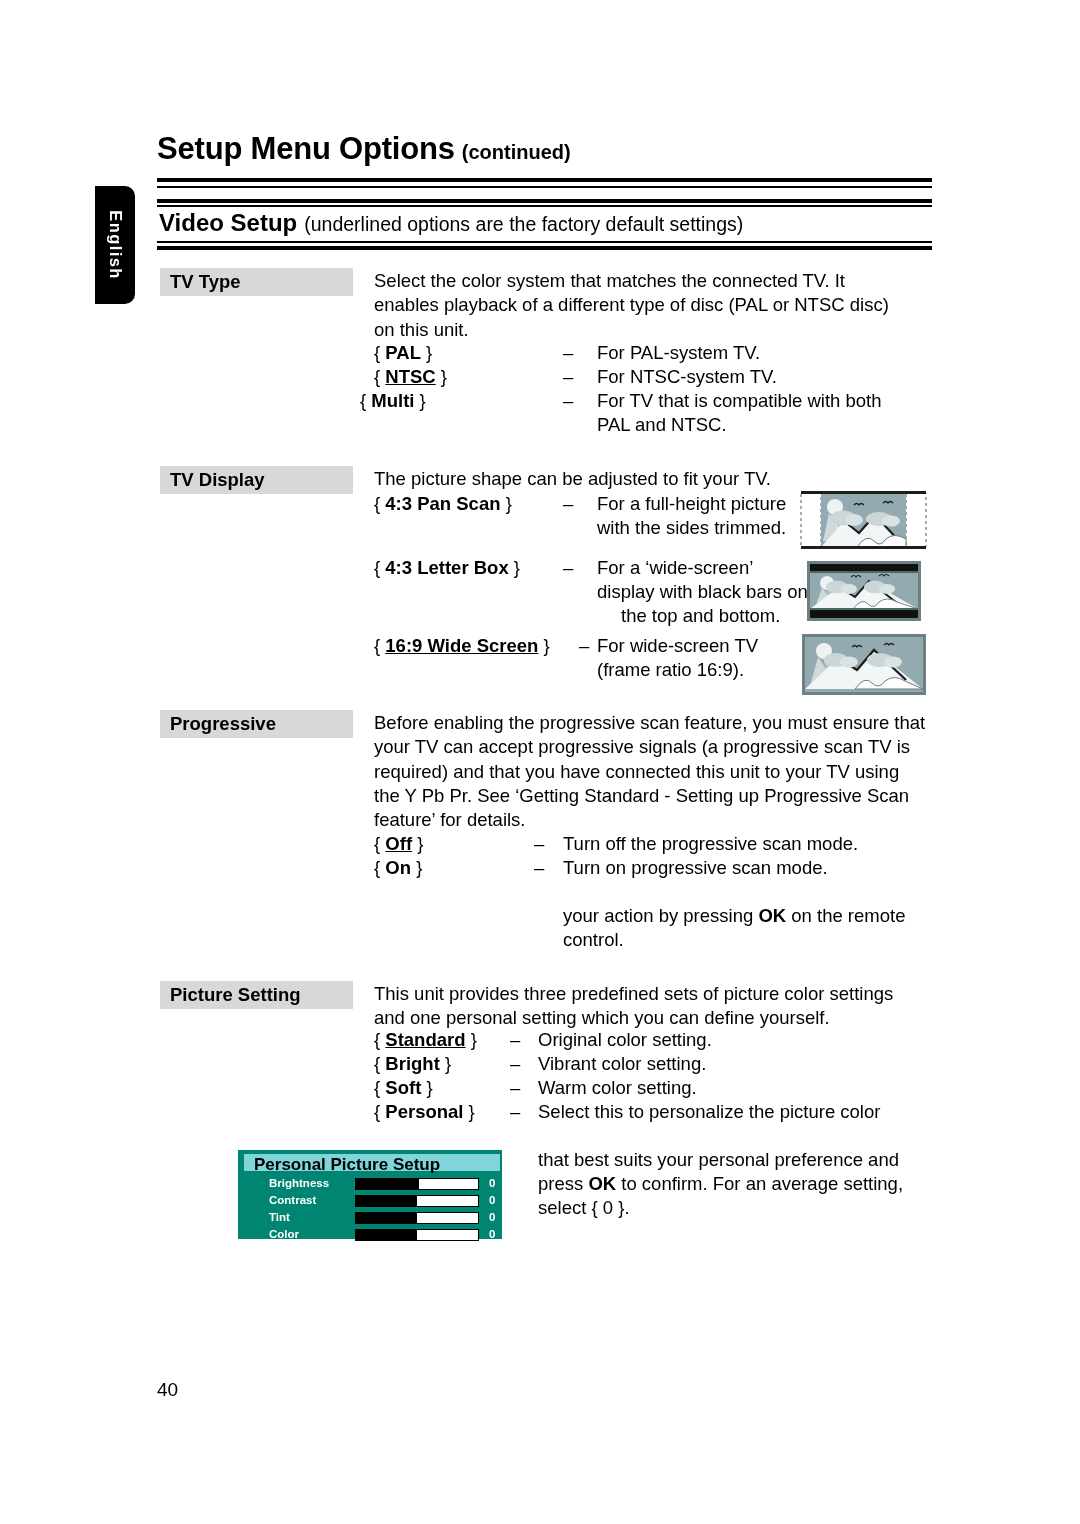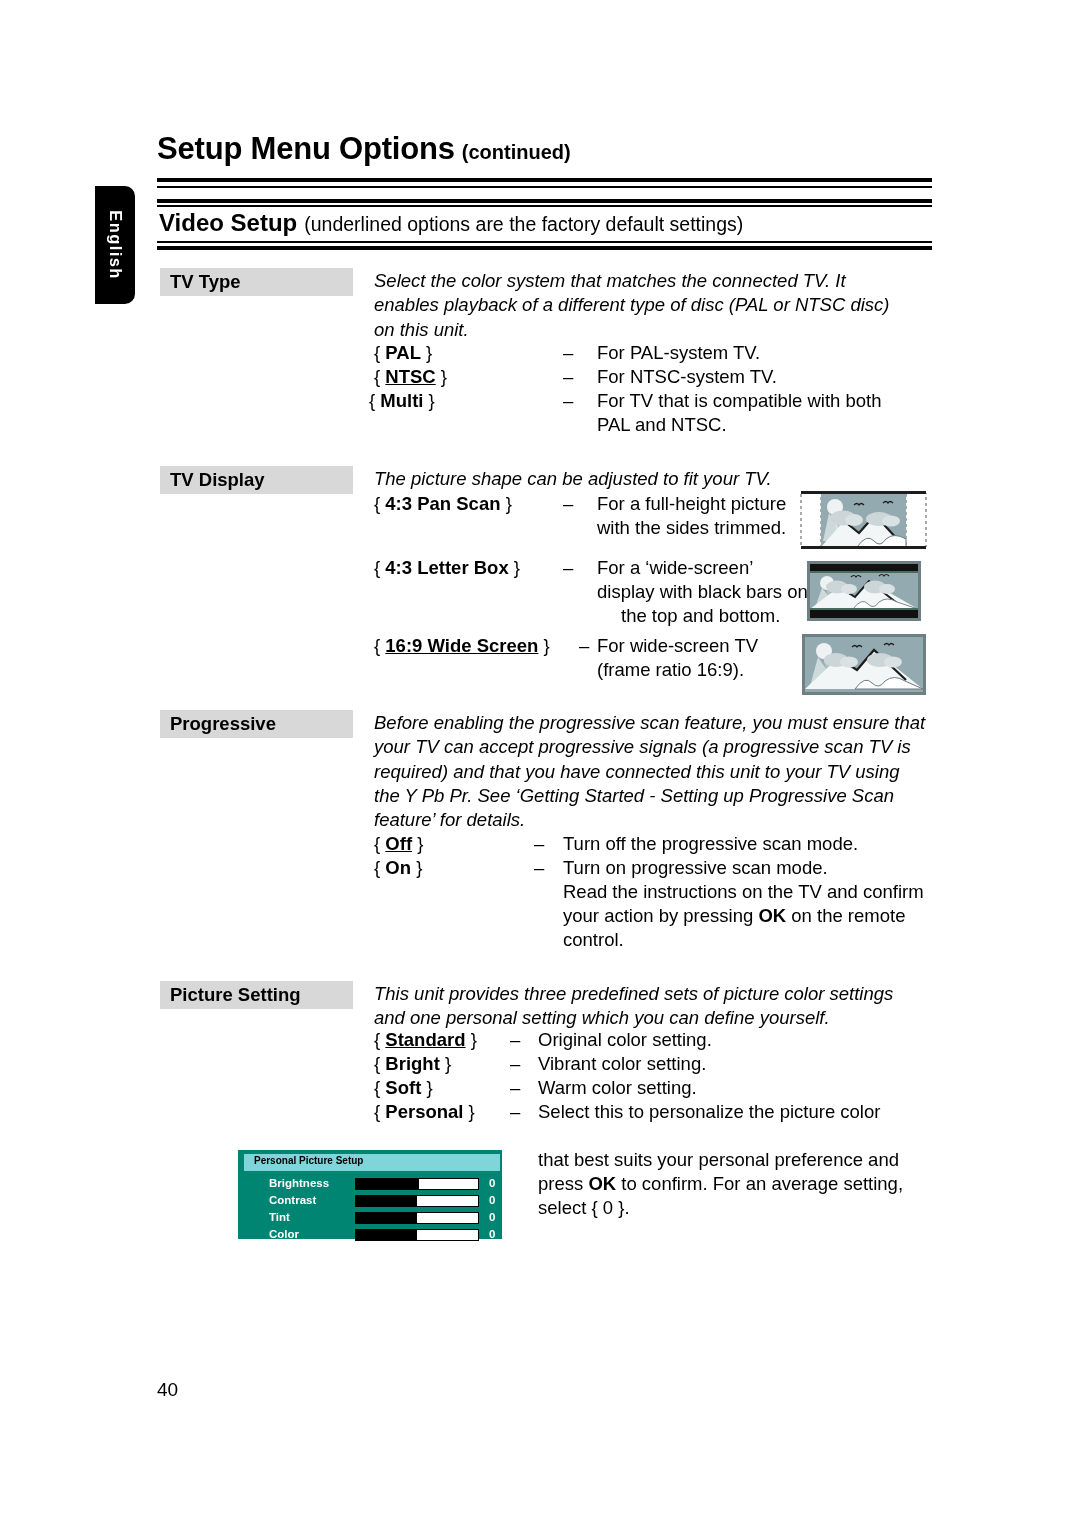--- a/index.html
+++ b/index.html
@@ -99,21 +99,21 @@
     white-space: nowrap;
   }
 
   .body-text {
     position: absolute;
     left: 374px;
     font-size: 18.5px;
     line-height: 24.3px;
     width: 560px;
   }
-  .body-text p { margin: 0; font-style: italic; }
+  .body-text p { margin: 0; }
 
   
   .opt {
     position: absolute;
     font-size: 18.5px;
     line-height: 24.3px;
     white-space: nowrap;
   }
   .opt .brace { font-weight: normal; }
   .opt .name  { font-weight: bold; }
@@ -163,21 +163,21 @@
     top: 4px;
     width: 256px;
     height: 17px;
     background: #7fd5da;
     box-sizing: border-box;
   }
   .osd-title .t {
     position: absolute;
     left: 10px;
     top: 1px;
-    font-size: 10px;
+    font-size: 17px;
     font-weight: bold;
     color: #000000;
     white-space: nowrap;
   }
   .osd-row {
     position: absolute;
     left: 17px;
     height: 17px;
     width: 100%;
     text-align: right;
@@ -265,21 +265,21 @@
   </div>
   <div class="dash" style="left:563px; top:341px;">–</div>
   <div class="desc" style="left:597px; top:341px;">For PAL-system TV.</div>
 
   <div class="opt" style="left:374px; top:365px;">
     <span class="brace">{&nbsp;</span><span class="name ul">NTSC</span><span class="brace">&nbsp;}</span>
   </div>
   <div class="dash" style="left:563px; top:365px;">–</div>
   <div class="desc" style="left:597px; top:365px;">For NTSC-system TV.</div>
 
-  <div class="opt" style="left:369px; top:389px;">
+  <div class="opt" style="left:360px; top:389px;">
     <span class="brace">{&nbsp;</span><span class="name">Multi</span><span class="brace">&nbsp;}</span>
   </div>
   <div class="dash" style="left:563px; top:389px;">–</div>
   <div class="desc nowrap" style="left:597px; top:389px;">For TV that is compatible with both</div>
   <div class="desc nowrap" style="left:597px; top:413px;">PAL and NTSC.</div>
 
   <div class="row-label" style="top:466px;">
     <span class="txt">TV Display</span>
   </div>
 
@@ -395,36 +395,35 @@
   </div>
 
   <div class="row-label" style="top:710px;">
     <span class="txt">Progressive</span>
   </div>
 
   <div class="body-text" style="top:711px; width:575px;">
     <p>Before enabling the progressive scan feature, you must ensure that</p>
     <p>your TV can accept progressive signals (a progressive scan TV is</p>
     <p>required) and that you have connected this unit to your TV using</p>
-    <p>the Y Pb Pr.  See ‘Getting Started - Setting up Progressive Scan</p>
+    <p>the Y Pb Pr.  See ‘Getting Standard - Setting up Progressive Scan</p>
     <p>feature’ for details.</p>
   </div>
 
   <div class="opt" style="left:374px; top:832px;">
     <span class="brace">{&nbsp;</span><span class="name ul">Off</span><span class="brace">&nbsp;}</span>
   </div>
   <div class="dash" style="left:534px; top:832px;">–</div>
   <div class="desc nowrap" style="left:563px; top:832px;">Turn off the progressive scan mode.</div>
 
   <div class="opt" style="left:374px; top:856px;">
     <span class="brace">{&nbsp;</span><span class="name">On</span><span class="brace">&nbsp;}</span>
   </div>
   <div class="dash" style="left:534px; top:856px;">–</div>
   <div class="desc nowrap" style="left:563px; top:856px;">Turn on progressive scan mode.</div>
-  <div class="desc nowrap" style="left:563px; top:880px;">Read the instructions on the TV and confirm</div>
   <div class="desc nowrap" style="left:563px; top:904px;"><span>your action by pressing </span><b>OK</b><span> on the remote</span></div>
   <div class="desc nowrap" style="left:563px; top:928px;">control.</div>
 
   <div class="row-label" style="top:981px;text-decoration:underline;">
     <span class="txt">Picture Setting</span>
   </div>
 
   <div class="body-text" style="top:982px; width:575px;">
     <p>This unit provides three predefined sets of picture color settings</p>
     <p>and one personal setting which you can define yourself.</p>

